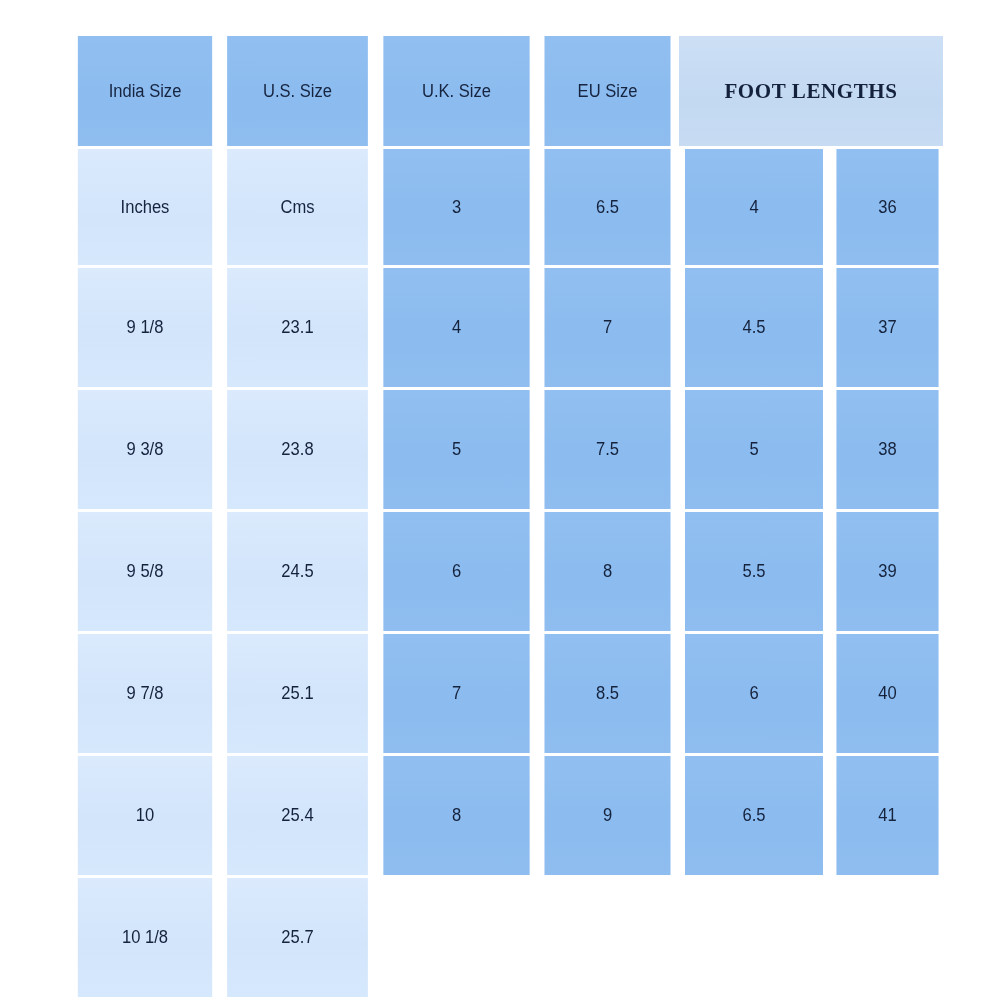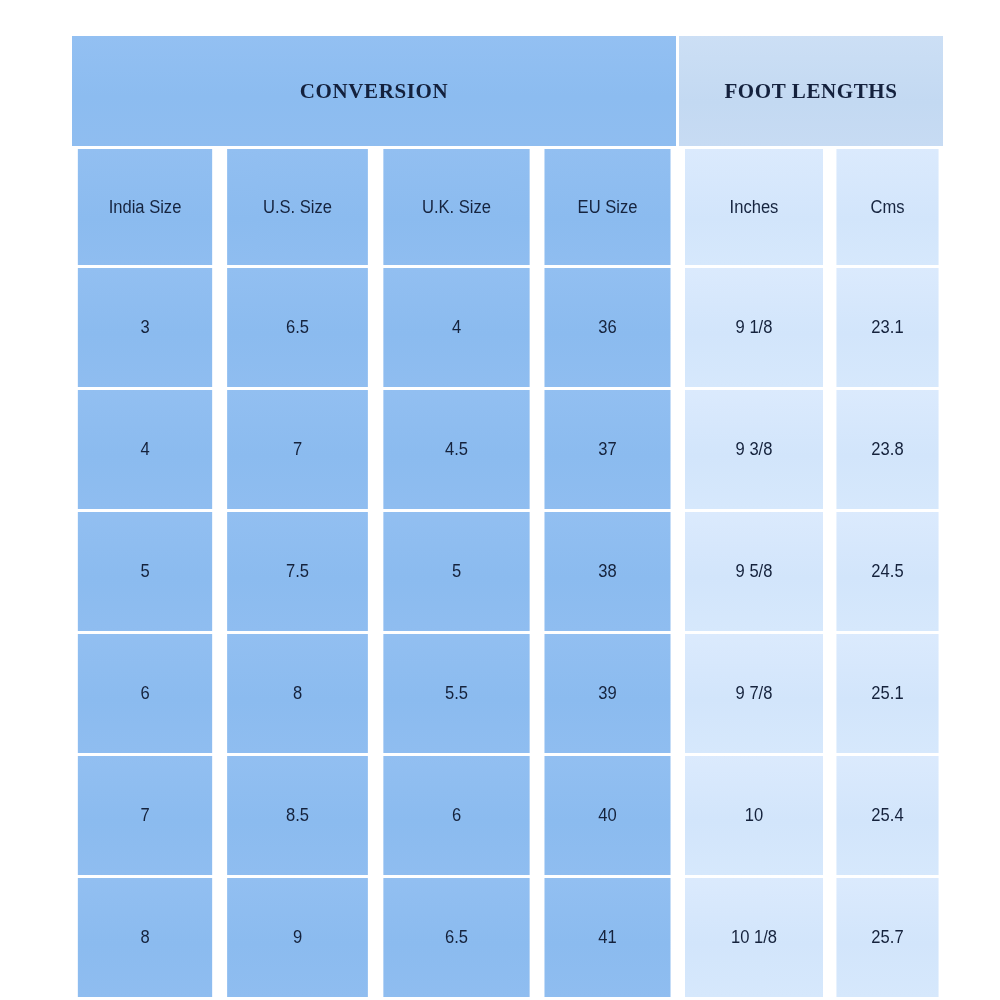--- a/index.html
+++ b/index.html
@@ -82,21 +82,20 @@
   }
 
   .data-cell.dark  { background: linear-gradient(180deg, #92bff1 0%, #8bbbef 55%, #8fbdf0 100%); }
   .data-cell.light { background: linear-gradient(180deg, #dbeafd 0%, #d2e5fb 55%, #d6e8fc 100%); }
 </style>
 </head>
 <body>
 
 <div id="size-chart">
 
-  <div class="cell group-head group-head-conversion">CONVERSION</div>
 
   <div class="cell group-head group-head-foot">FOOT LENGTHS</div>
 
   <div class="cell col-head dark">India Size</div>
   <div class="cell col-head dark">U.S. Size</div>
   <div class="cell col-head dark">U.K. Size</div>
   <div class="cell col-head dark">EU Size</div>
   <div class="cell col-head light">Inches</div>
   <div class="cell col-head light">Cms</div>
 

